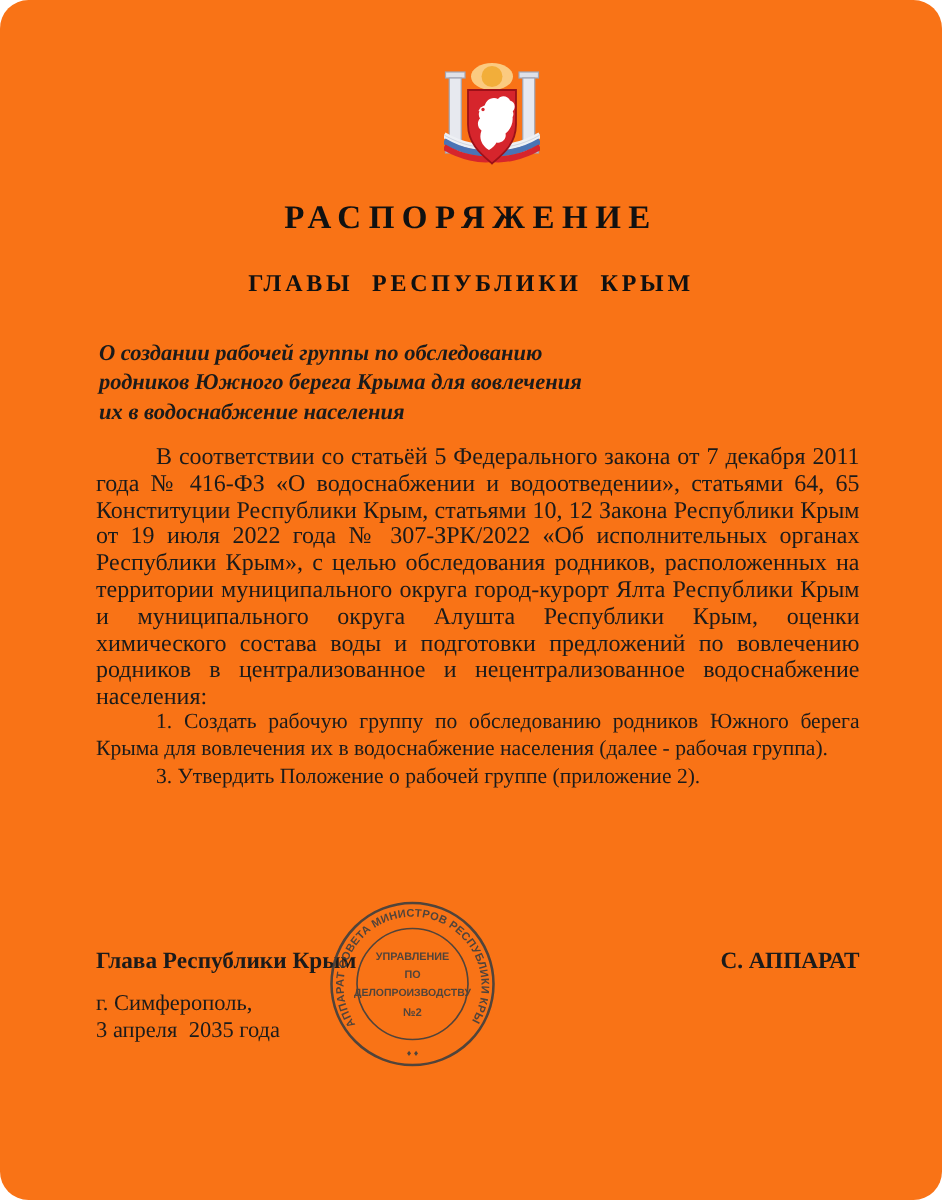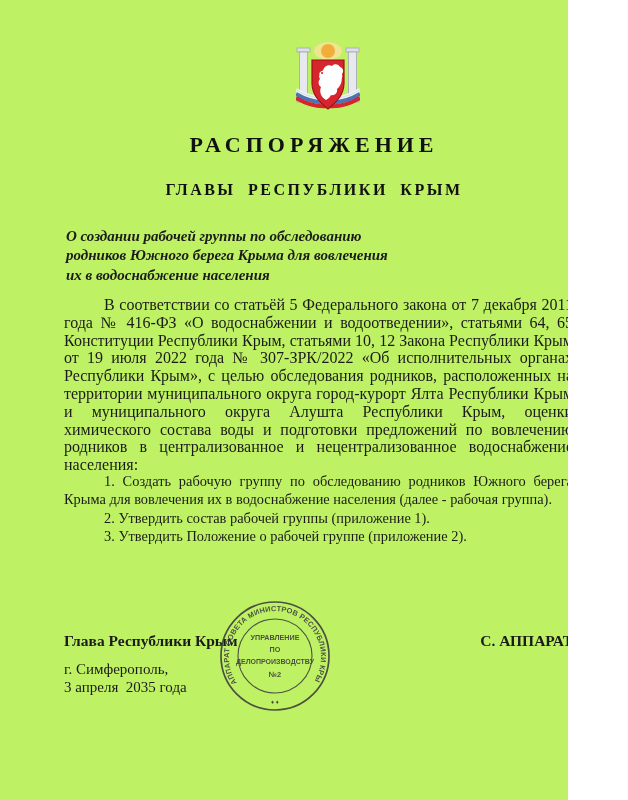--- a/index.html
+++ b/index.html
@@ -1,22 +1,23 @@
 <!DOCTYPE html>
 <html><head>
 <meta charset="utf-8">
 <style>
   html,body{margin:0;padding:0;background:#ffffff;}
   .page{
     position:relative;
-    width:568px;height:800px;
-    background:#bef264;
+    width:628px;height:800px;
+    background:#f97316;
     font-family:"Liberation Serif", serif;
     color:#1b1b1b;
     overflow:hidden;
+    border-radius:19px;
   }
   .emblem{
     position:absolute;left:296px;top:40px;width:64px;height:72px;
   }
   .title1{
     position:absolute;top:132px;left:0;width:628px;
     text-align:center;font-weight:bold;font-size:22px;
     letter-spacing:5px;color:#111;
   }
   .title2{
@@ -95,21 +96,20 @@
   <div class="title2">ГЛАВЫ РЕСПУБЛИКИ КРЫМ</div>
 
   <div class="subject">О создании рабочей группы по обследованию
 родников Южного берега Крыма для вовлечения
 их в водоснабжение населения</div>
 
   <div class="body-text">В соответствии со статьёй 5 Федерального закона от 7 декабря 2011 года № 416-ФЗ «О водоснабжении и водоотведении», статьями 64, 65 Конституции Республики Крым, статьями 10, 12 Закона Республики Крым от 19 июля 2022 года № 307-ЗРК/2022 «Об исполнительных органах Республики Крым», с целью обследования родников, расположенных на территории муниципального округа город-курорт Ялта Республики Крым и муниципального округа Алушта Республики Крым, оценки химического состава воды и подготовки предложений по вовлечению родников в централизованное и нецентрализованное водоснабжение населения:</div>
 
   <div class="list">
     <p>1.  Создать рабочую группу по обследованию родников Южного берега Крыма для вовлечения их в водоснабжение населения (далее - рабочая группа).</p>
-    <p>2.  Утвердить состав рабочей группы (приложение 1).</p>
     <p>3.  Утвердить Положение о рабочей группе (приложение 2).</p>
   </div>
 
   <div class="signature">
     <span>Глава Республики Крым</span>
     <span>С. АППАРАТ</span>
   </div>
 
   <div class="stamp">
     <svg width="116" height="116" viewBox="0 0 116 116" xmlns="http://www.w3.org/2000/svg">

